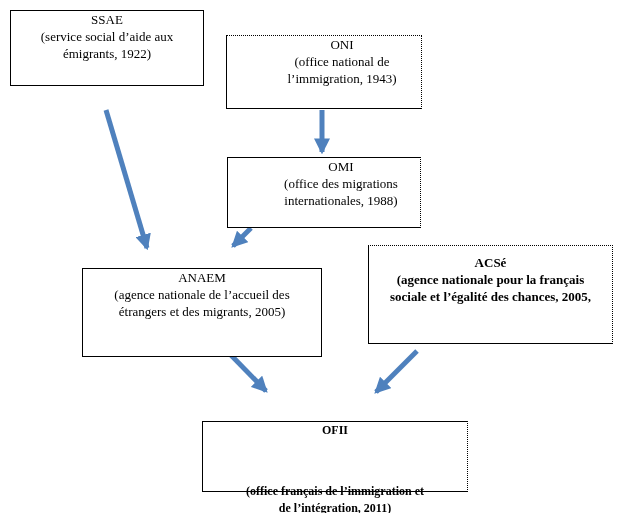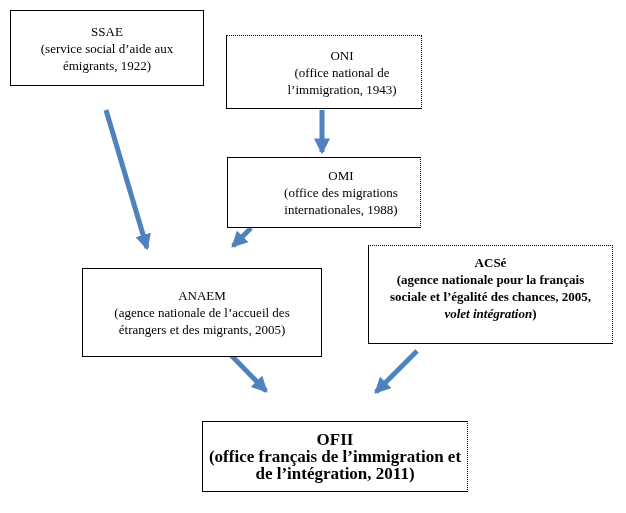--- a/index.html
+++ b/index.html
@@ -23,38 +23,38 @@
     pointer-events: none;
   }
   .box {
     position: absolute;
     box-sizing: border-box;
     background: #ffffff;
     border: 1px solid #000000;
     display: flex;
     flex-direction: column;
     align-items: center;
-    justify-content: center;
+    justify-content: flex-start;
     text-align: center;
     font-size: 13px;
     line-height: 17px;
   }
   .box .lines { white-space: pre-line; }
   .box-ssae  { left: 10px;  top: 10px;  width: 194px; height: 76px; }
   .box-oni   { left: 226px; top: 35px;  width: 196px; height: 74px;
                border-top-style: dotted; border-right-style: dotted; padding-left: 36px; }
   .box-omi   { left: 227px; top: 157px; width: 194px; height: 71px;
                border-right-style: dotted; padding-left: 34px; }
   .box-anaem { left: 82px;  top: 268px; width: 240px; height: 89px; }
   .box-acse  { left: 368px; top: 245px; width: 245px; height: 99px;
                justify-content: flex-start; padding-top: 8px;
                border-top-style: dotted; border-right-style: dotted; font-weight: bold; }
   .box-ofii  { left: 202px; top: 421px; width: 266px; height: 71px;
-               font-weight: bold; font-size: 17px;
-               border-right-style: dotted; }
+               font-weight: bold; font-size: 12px;
+               border-right-style: dotted; gap: 44px; }
   .arrow-line { fill: none; }
 </style>
 </head>
 <body>
 
 <div class="canvas">
 
   <svg class="arrows" width="626" height="513" viewBox="0 0 626 513">
     <defs>
       <marker id="ah" viewBox="0 0 10 10" refX="8.5" refY="5" markerWidth="16" markerHeight="16" markerUnits="userSpaceOnUse" orient="auto">
@@ -89,21 +89,20 @@
   <div class="box box-anaem">
     <div>ANAEM</div>
     <div class="lines">(agence nationale de l’accueil des
 étrangers et des migrants, 2005)</div>
   </div>
 
   <div class="box box-acse">
     <div>ACSé</div>
     <div class="lines">(agence nationale pour la français
 sociale et l’égalité des chances, 2005,</div>
-    <div><i>volet intégration</i><span>)</span></div>
   </div>
 
   <div class="box box-ofii">
     <div>OFII</div>
     <div class="lines">(office français de l’immigration et
 de l’intégration, 2011)</div>
   </div>
 
 </div>
 

